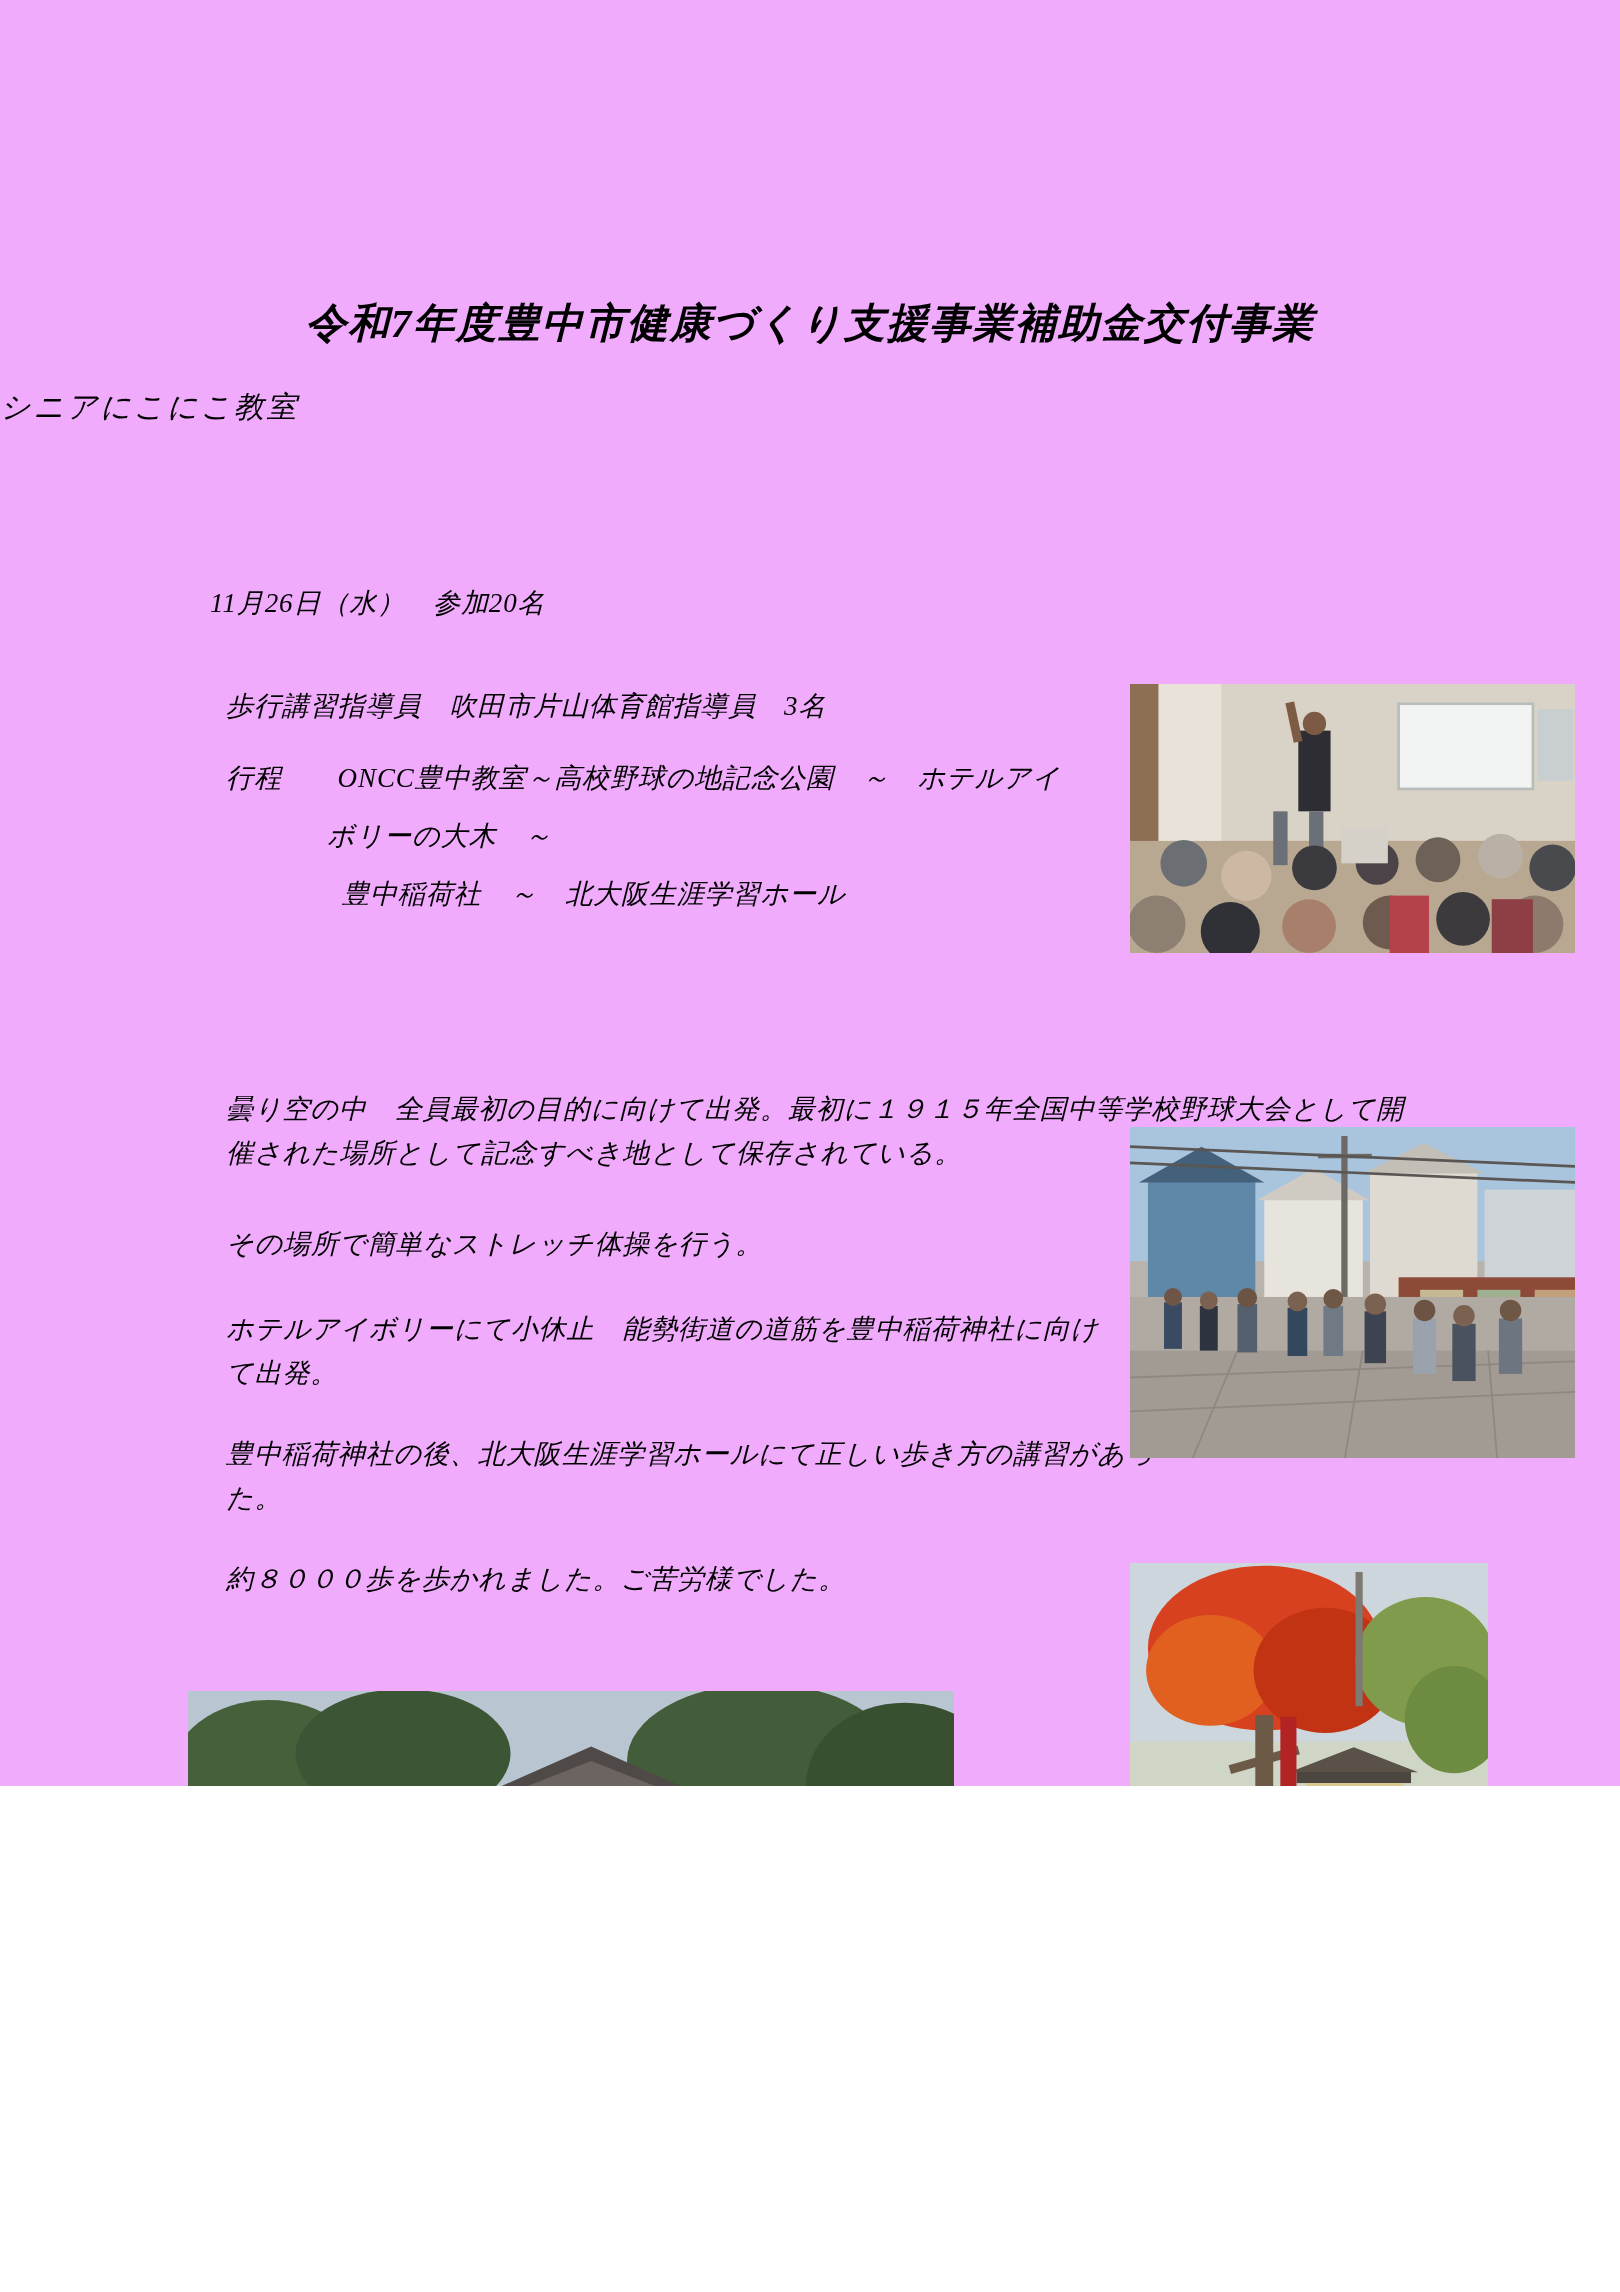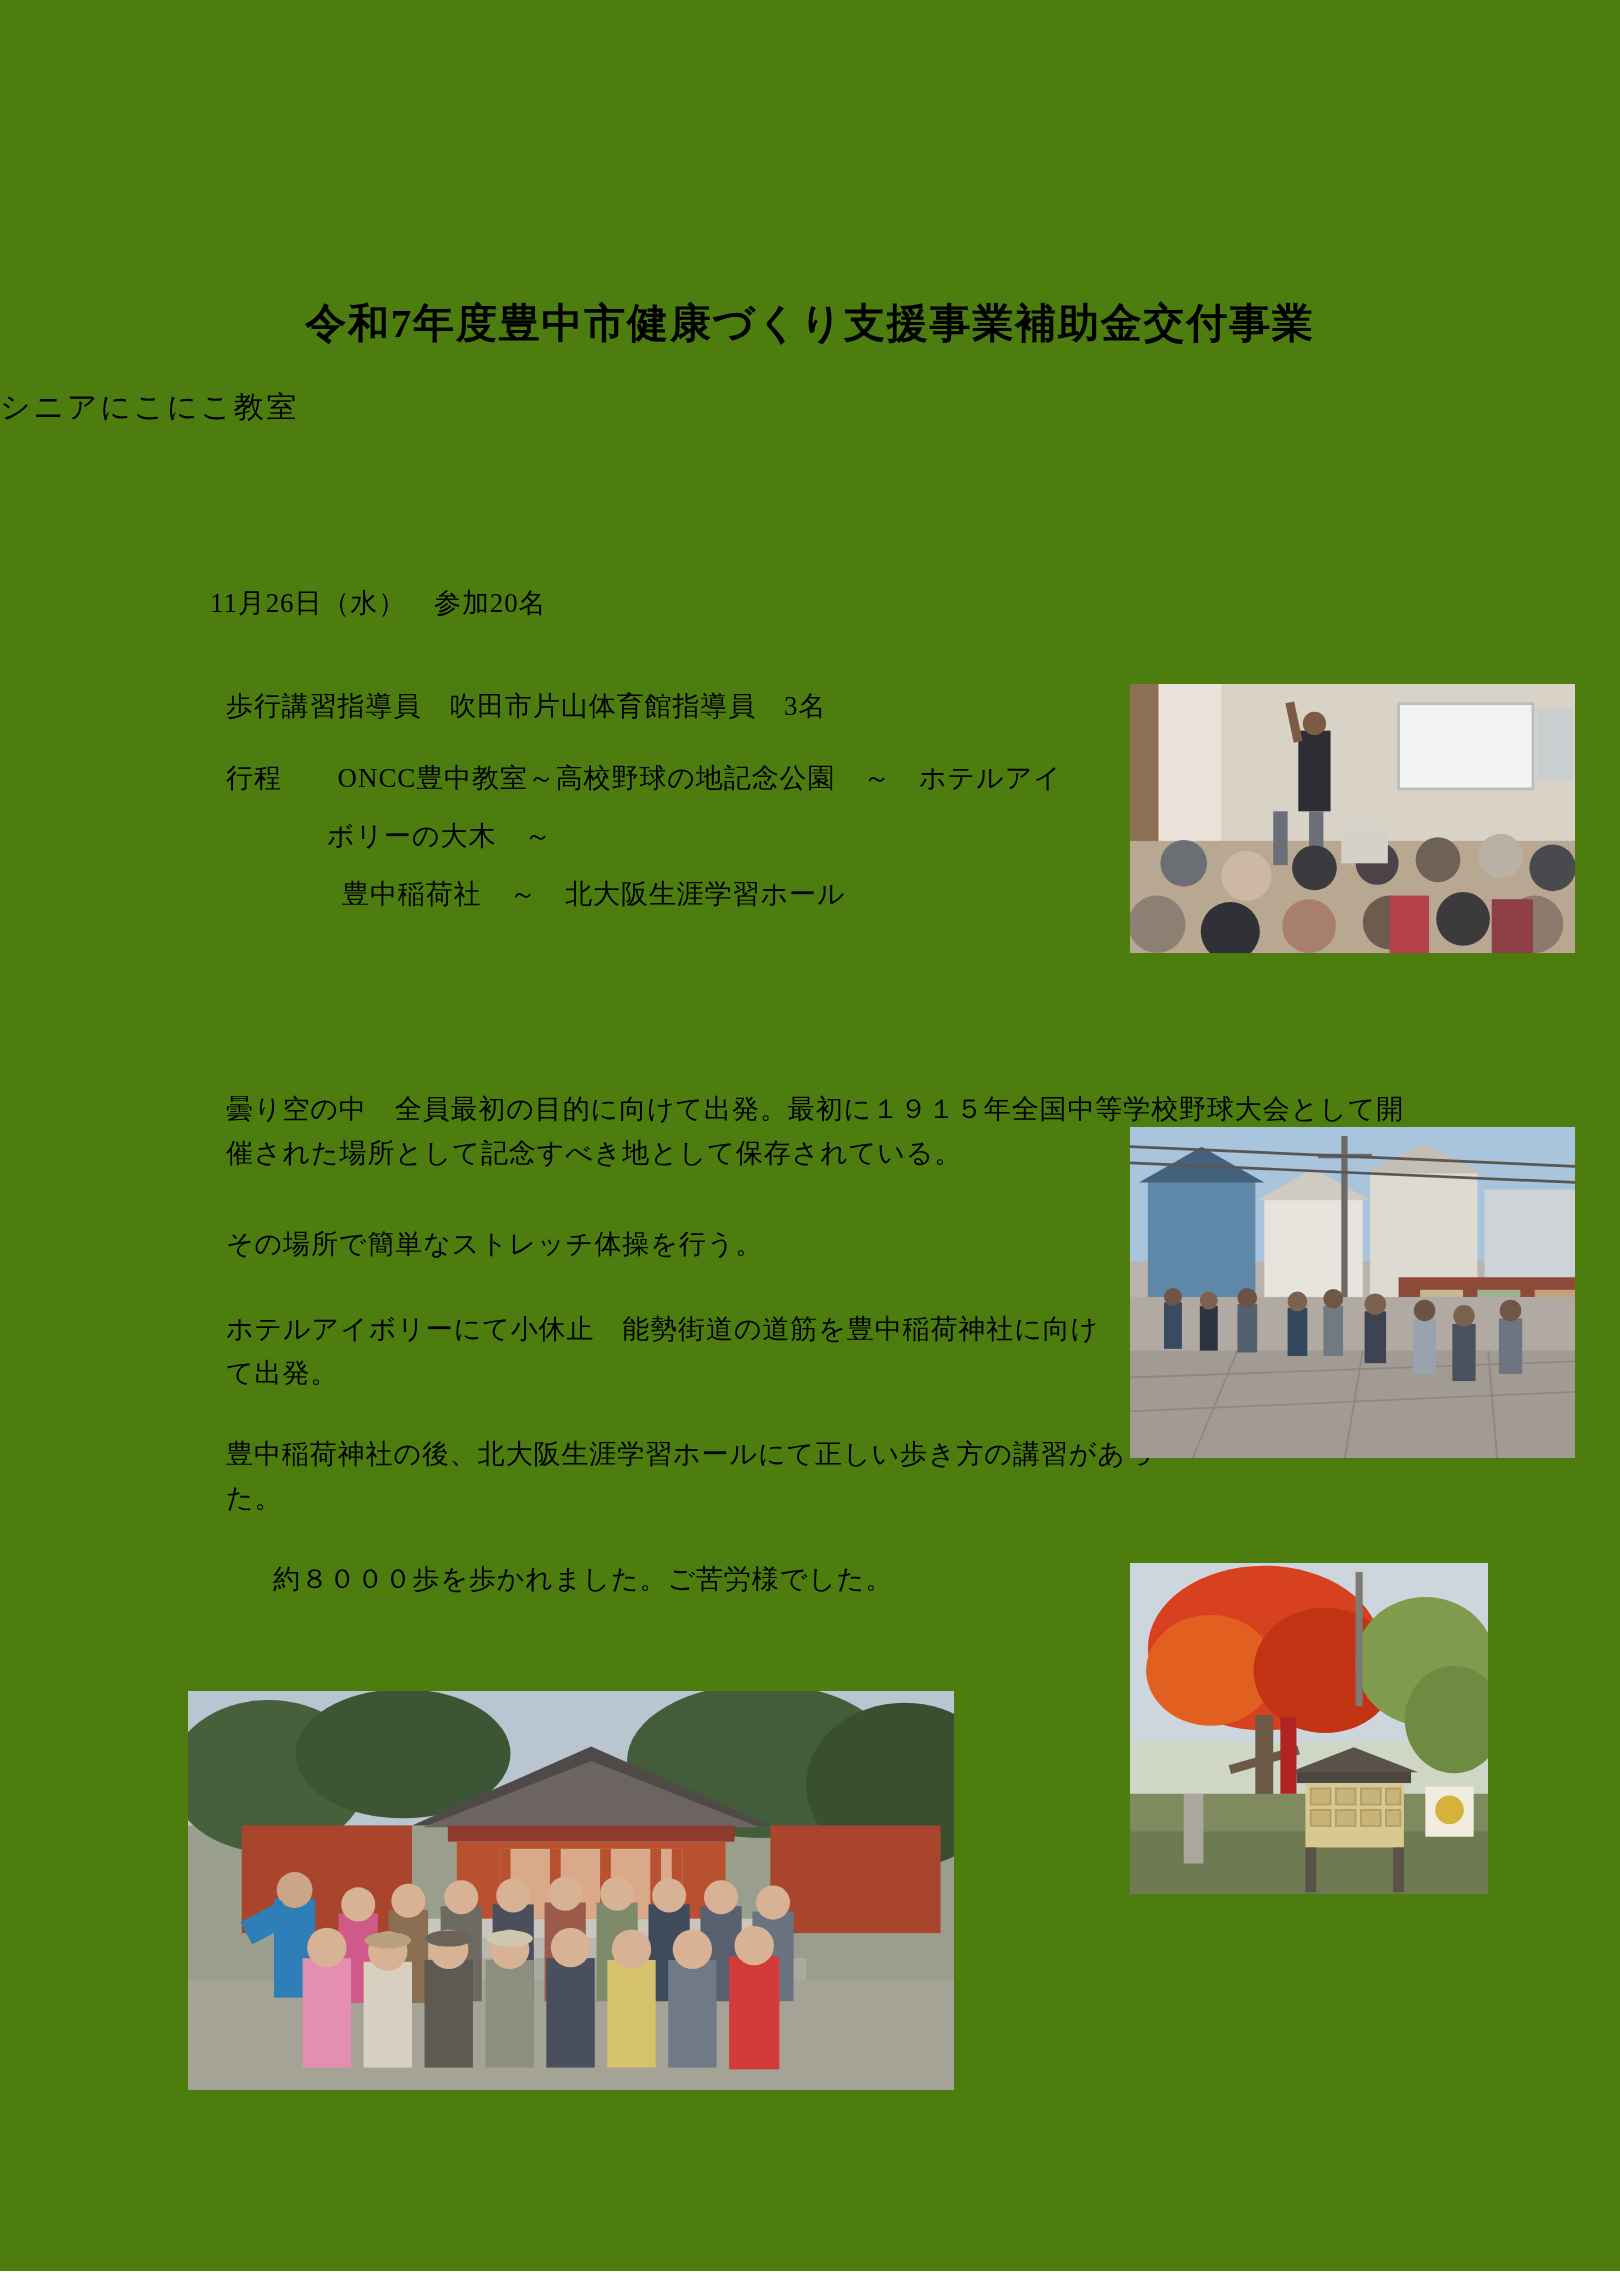--- a/index.html
+++ b/index.html
@@ -7,24 +7,25 @@
     padding: 0;
     background: #ffffff;
   }
   body {
     font-family: "Liberation Serif", "DejaVu Serif", serif;
     color: #000000;
   }
   .page {
     position: relative;
     width: 1620px;
-    height: 2271px;
-    background: #4d7c0f;
+    height: 1786px;
+    background: #f0abfc;
     overflow: hidden;
     box-sizing: border-box;
+    font-style: italic;
   }
 
   
   .title-main {
     position: absolute;
     left: 0; right: 0;
     top: 269px;
     text-align: center;
     font-size: 41px;
     letter-spacing: 1.8px;
@@ -57,21 +58,21 @@
   .l-date      { left: 210px; top: 582px; text-align: center; }
   .l-staff     { left: 226px; top: 685px; }
   .l-route1    { left: 226px; top: 757px; }
   .l-route2    { left: 327px; top: 815px; }
   .l-route3    { left: 342px; top: 873px; }
   .l-para1     { left: 226px; top: 922px; width: 913px; text-indent: 27px; }
   .l-para2     { left: 226px; top: 1061px; width: 1182px; }
   .l-para3     { left: 226px; top: 1196px; width: 896px; }
   .l-para4     { left: 226px; top: 1281px; width: 896px; }
   .l-para5     { left: 226px; top: 1406px; width: 931px; }
-  .l-para6     { left: 226px; top: 1531px; width: 931px; margin-left: 47px; }
+  .l-para6     { left: 226px; top: 1531px; width: 931px; }
   .l-para7     { left: 226px; top: 1617px; width: 931px; }
 
   
   .photo {
     position: absolute;
     overflow: hidden;
     background: #cfd4d8;
   }
   .photo svg { display: block; width: 100%; height: 100%; }
 

